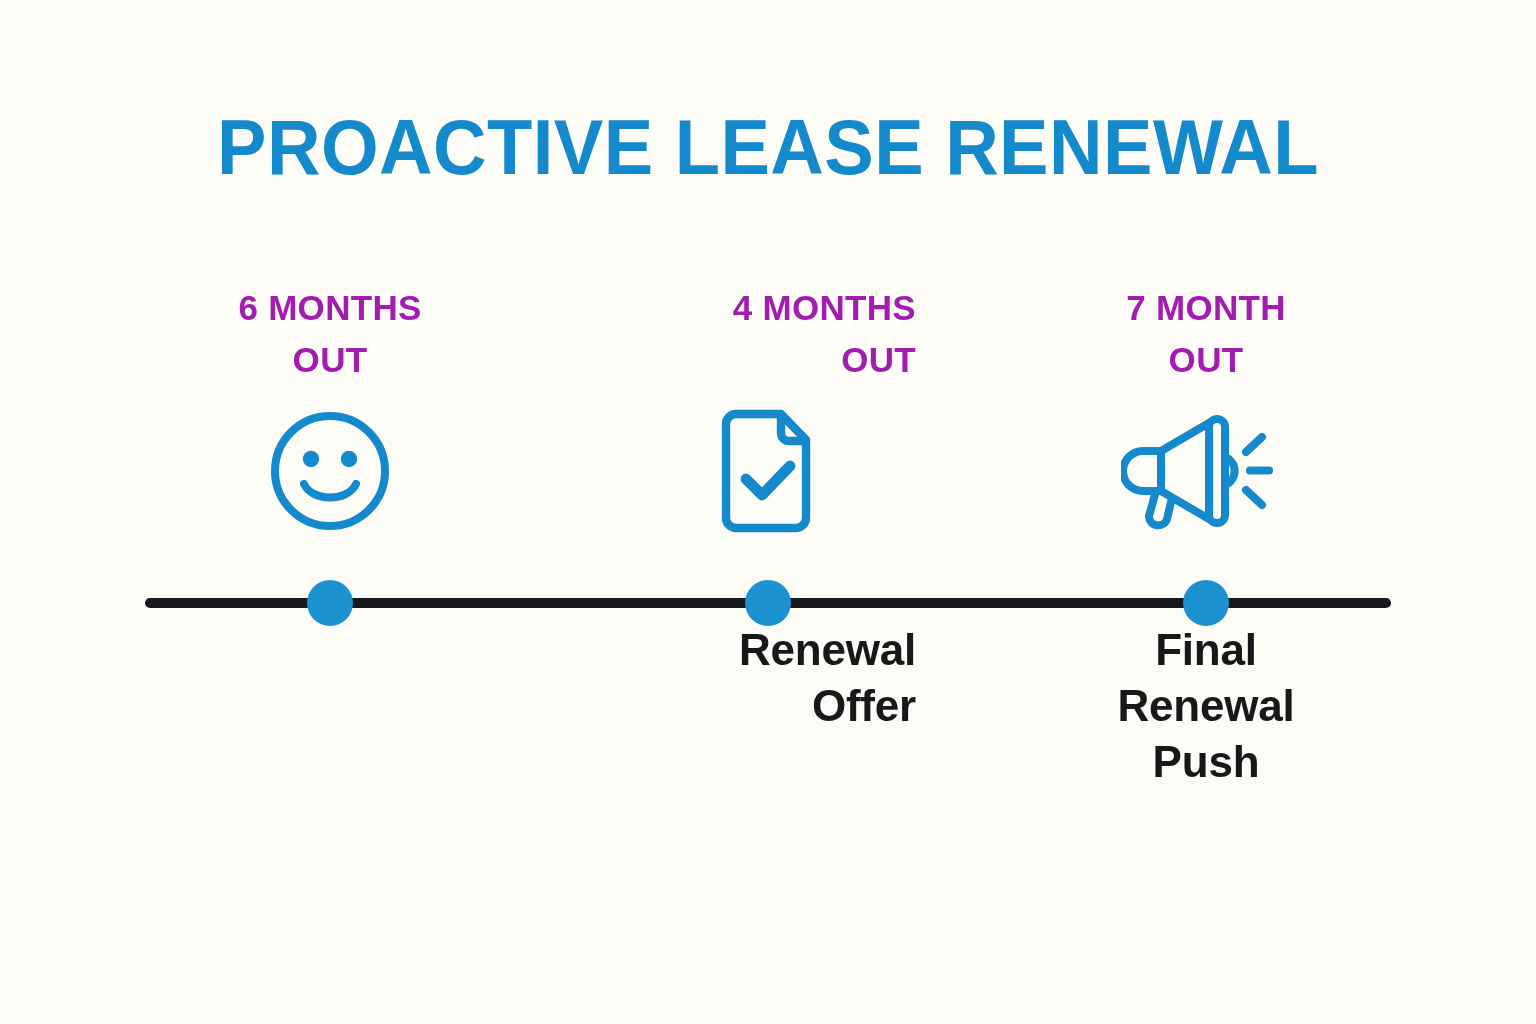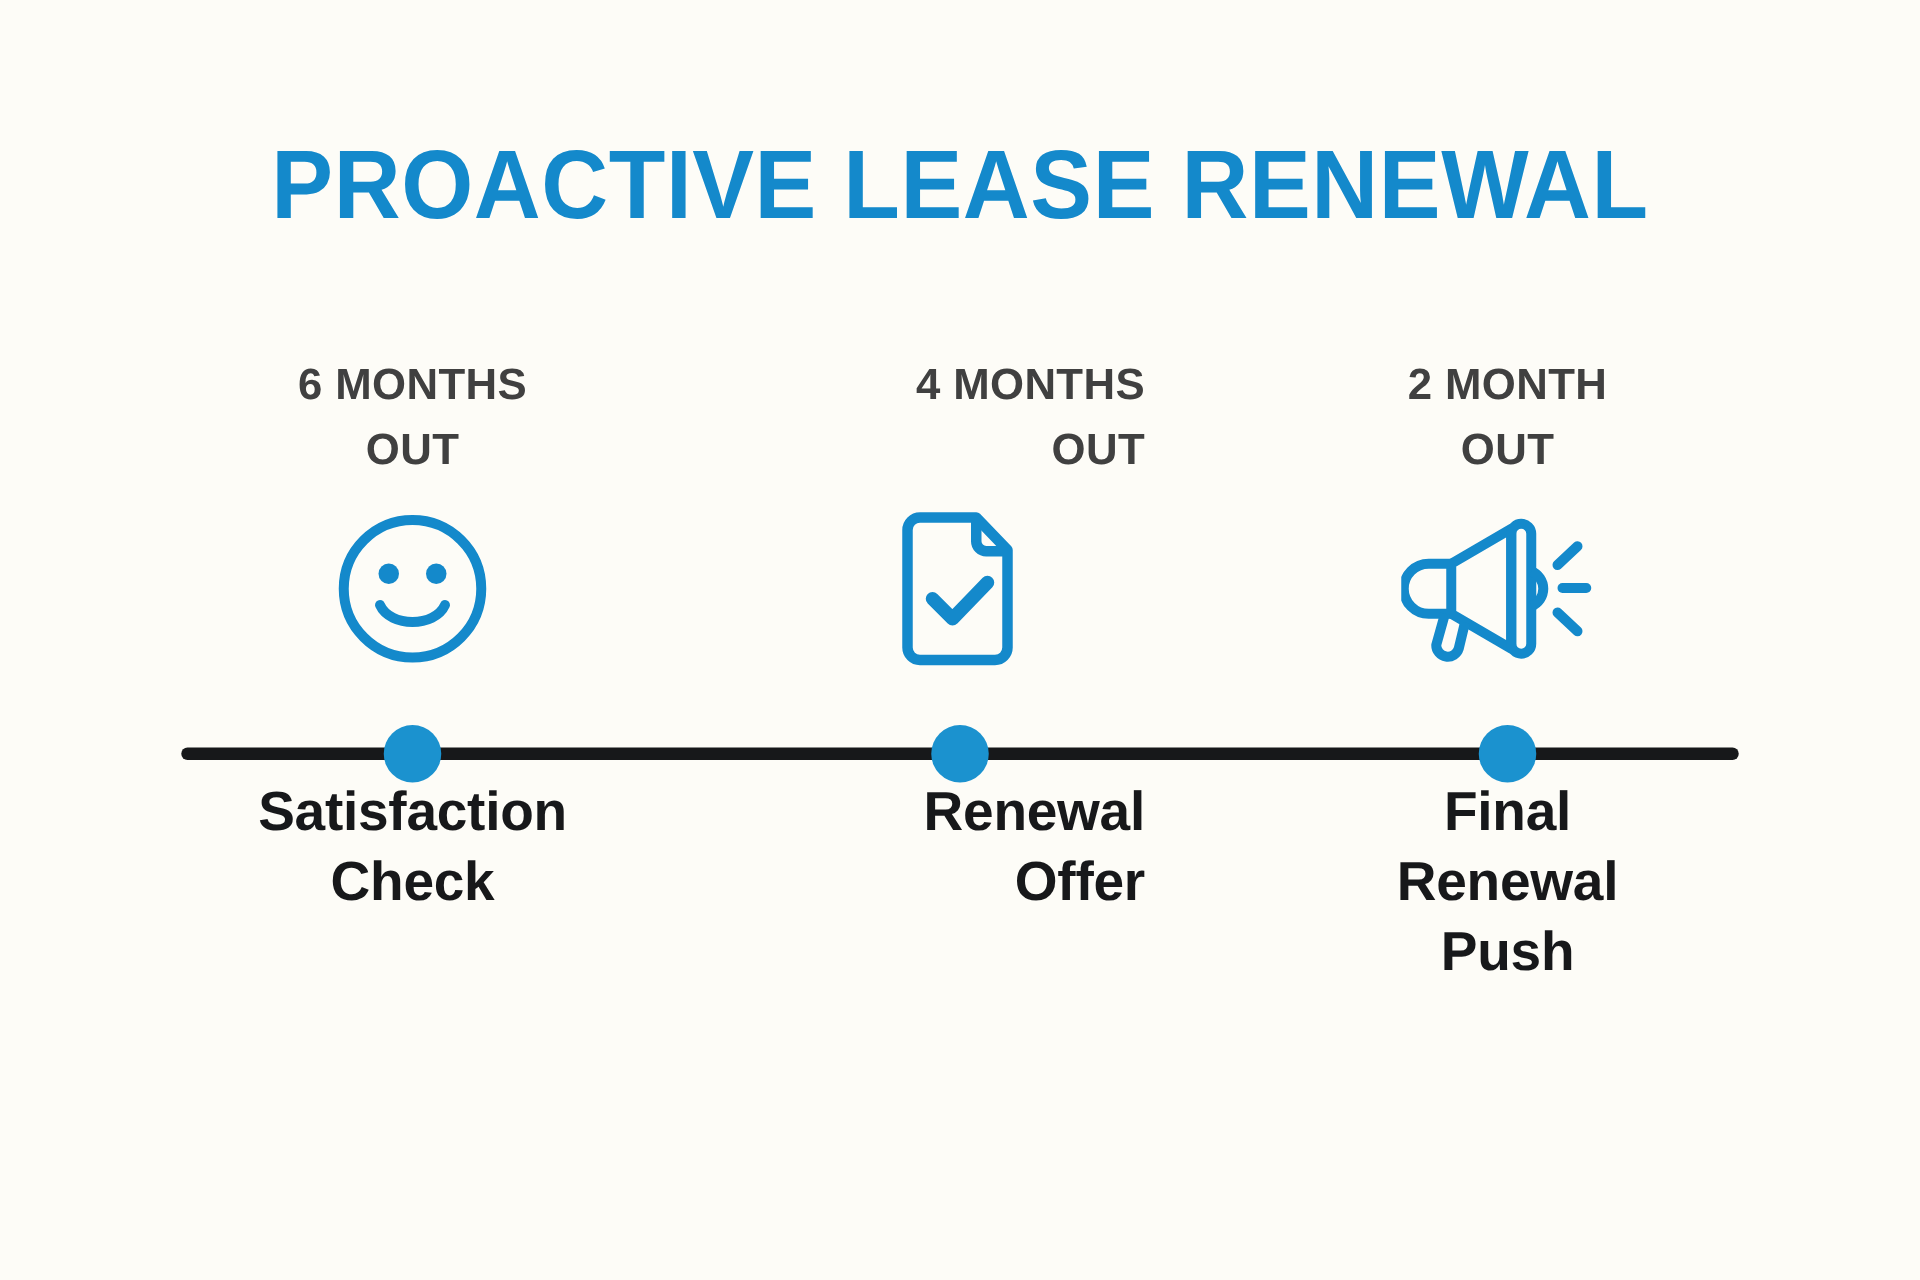--- a/index.html
+++ b/index.html
@@ -57,21 +57,21 @@
     text-align: center;
   }
   .milestone.m0 { left: 180px; }
   .milestone.m1 { left: 616px; text-align: right; }
   .milestone.m2 { left: 1056px; }
 
   .period-label {
     font-size: 35px;
     line-height: 52px;
     font-weight: 700;
-    color: #404040;
+    color: #a21caf;
     letter-spacing: 0.3px;
     white-space: pre-line;
   }
 
   .icon-slot {
     height: 150px;
     margin-top: 12px;
     display: flex;
     align-items: center;
     justify-content: center;
@@ -117,22 +117,20 @@
       <span>
         <svg width="128" height="128" viewBox="0 0 64 64" fill="none">
           <circle cx="32" cy="32" r="27.5" stroke="#1489cb" stroke-width="4"></circle>
           <circle cx="22.5" cy="26" r="4.1" fill="#1489cb"></circle>
           <circle cx="41.5" cy="26" r="4.1" fill="#1489cb"></circle>
           <path d="M19 38.5 C23 47.5, 41 47.5, 45 38.5" stroke="#1489cb" stroke-width="4" stroke-linecap="round" fill="none"></path>
         </svg>
       </span>
     </div>
 
-    <div class="caption">Satisfaction
-Check</div>
   </div>
 
   <div class="milestone m1">
     <div class="period-label">4 MONTHS
 OUT</div>
 
     <div class="icon-slot">
       <span>
         <svg width="112" height="128" viewBox="0 0 56 64" fill="none">
           <path d="M8 8.5 a5 5 0 0 1 5-5 h22.5 L48 16.5 V55.5 a5 5 0 0 1 -5 5 H13 a5 5 0 0 1 -5 -5 Z" stroke="#1489cb" stroke-width="4.2" fill="none" stroke-linejoin="round"></path>
@@ -140,21 +138,21 @@
           <path d="M18 36 L26 44 L40 29.5" stroke="#1489cb" stroke-width="5.4" stroke-linecap="round" stroke-linejoin="round" fill="none"></path>
         </svg>
       </span>
     </div>
 
     <div class="caption">Renewal
 Offer</div>
   </div>
 
   <div class="milestone m2">
-    <div class="period-label">2 MONTH
+    <div class="period-label">7 MONTH
 OUT</div>
 
     <div class="icon-slot">
       <span>
         <svg width="170" height="128" viewBox="0 0 85 64" fill="none">
 
           <path d="M20 22 L44 8 V56 L20 42 Z" stroke="#1489cb" stroke-width="4" fill="none" stroke-linejoin="round"></path>
 
           <path d="M20 22 H11 a10 10 0 0 0 0 20 h9" stroke="#1489cb" stroke-width="4" fill="none" stroke-linejoin="round"></path>
 

